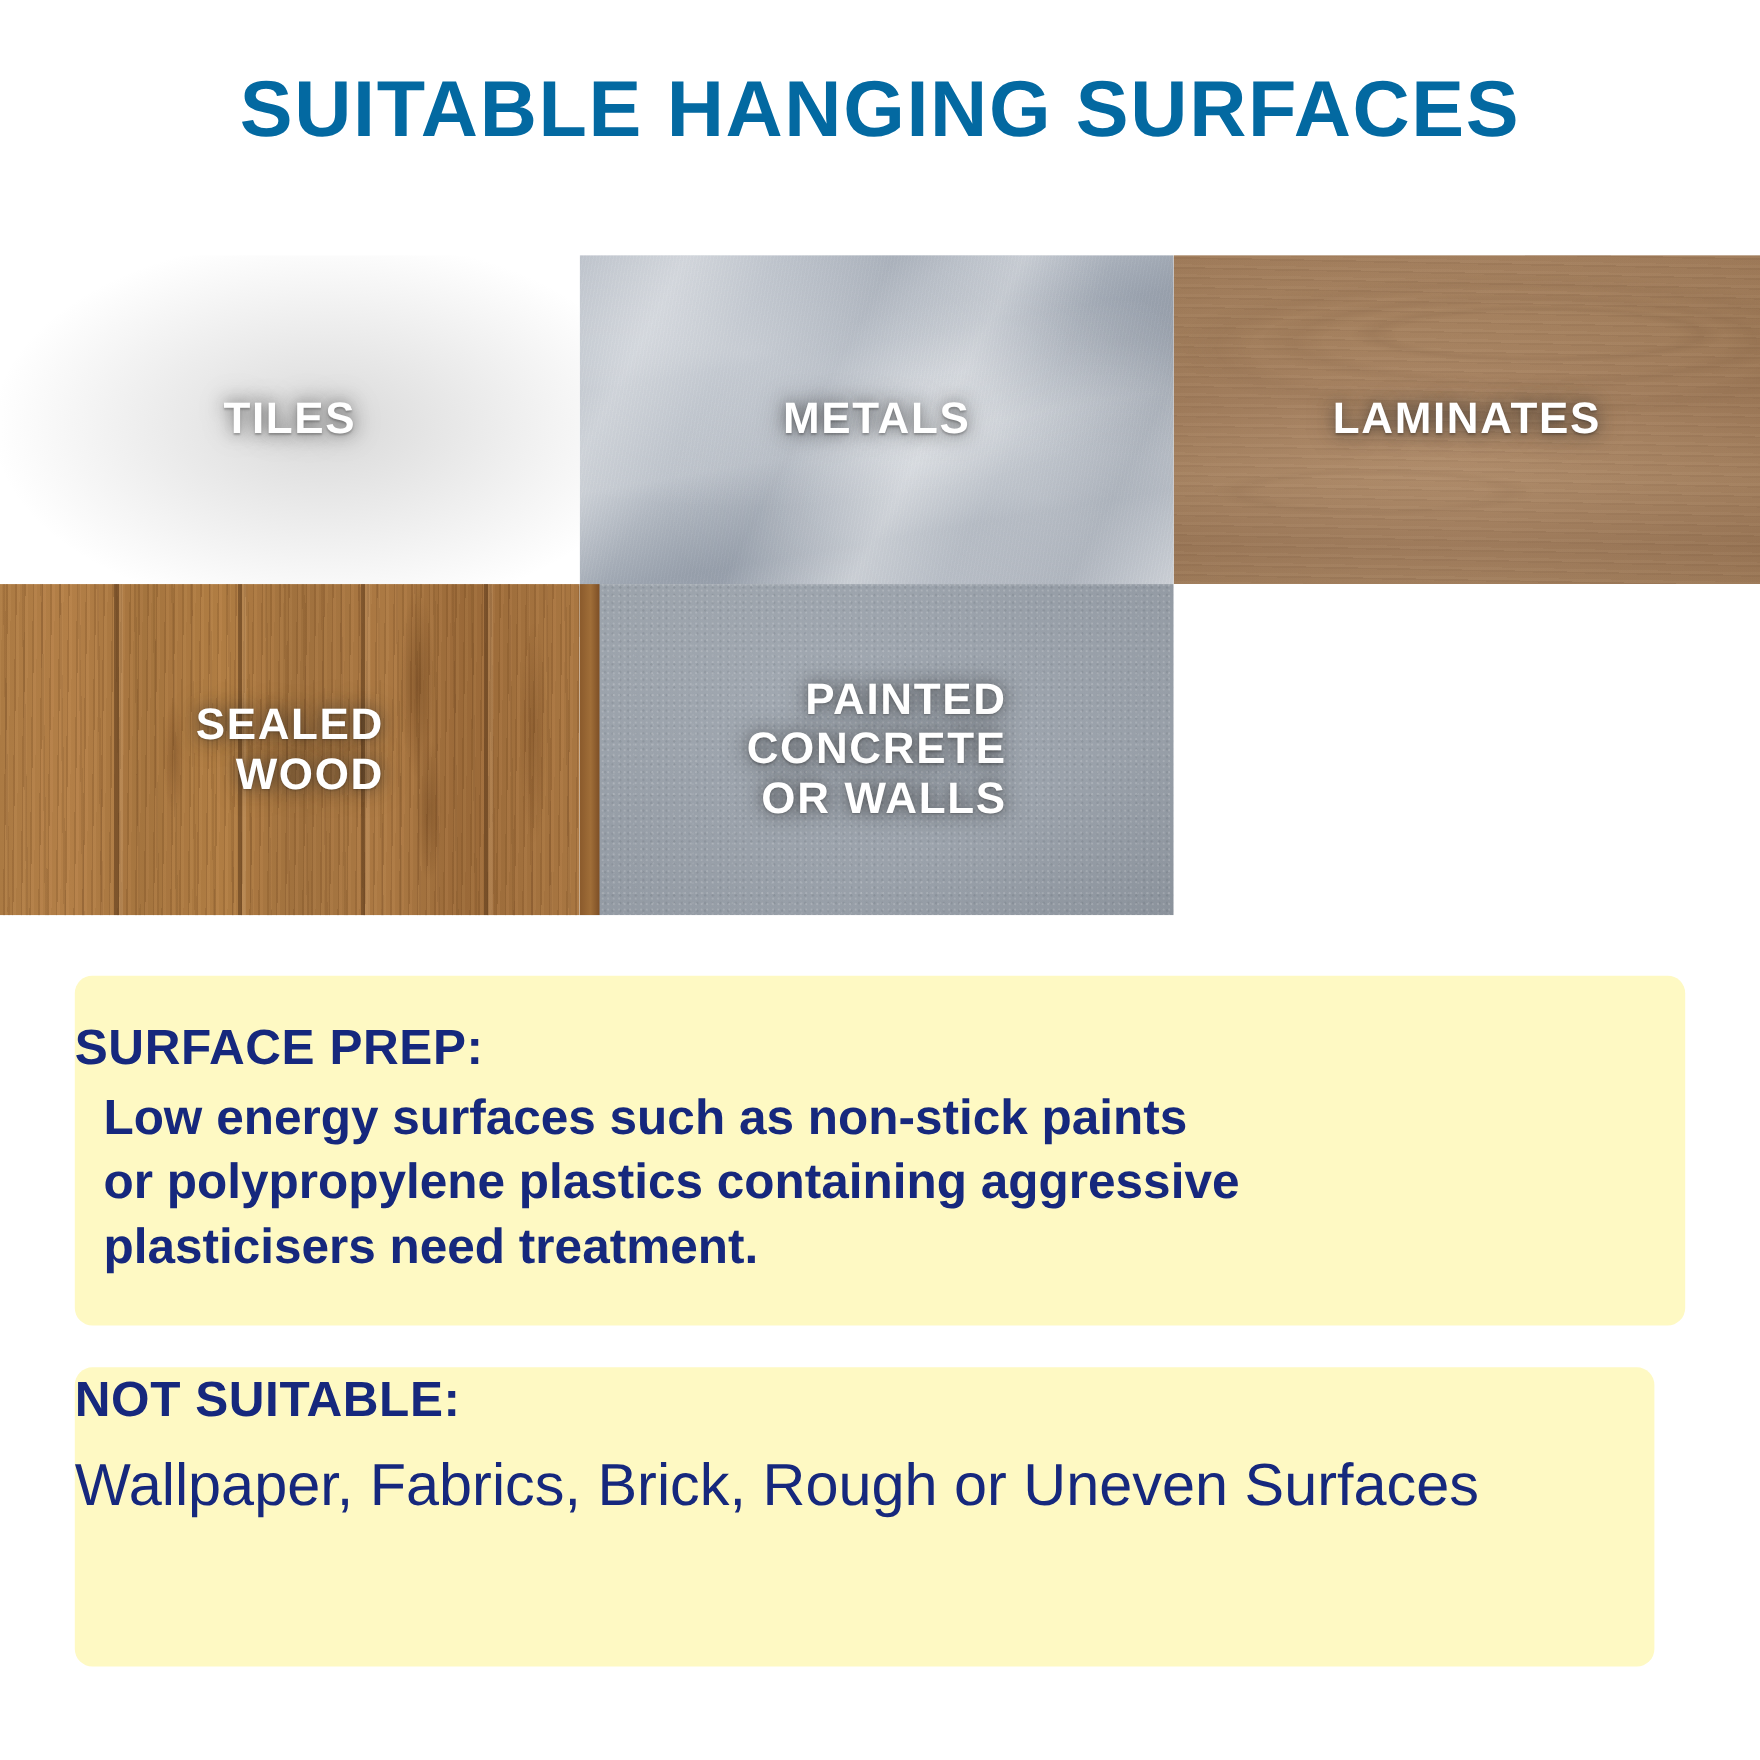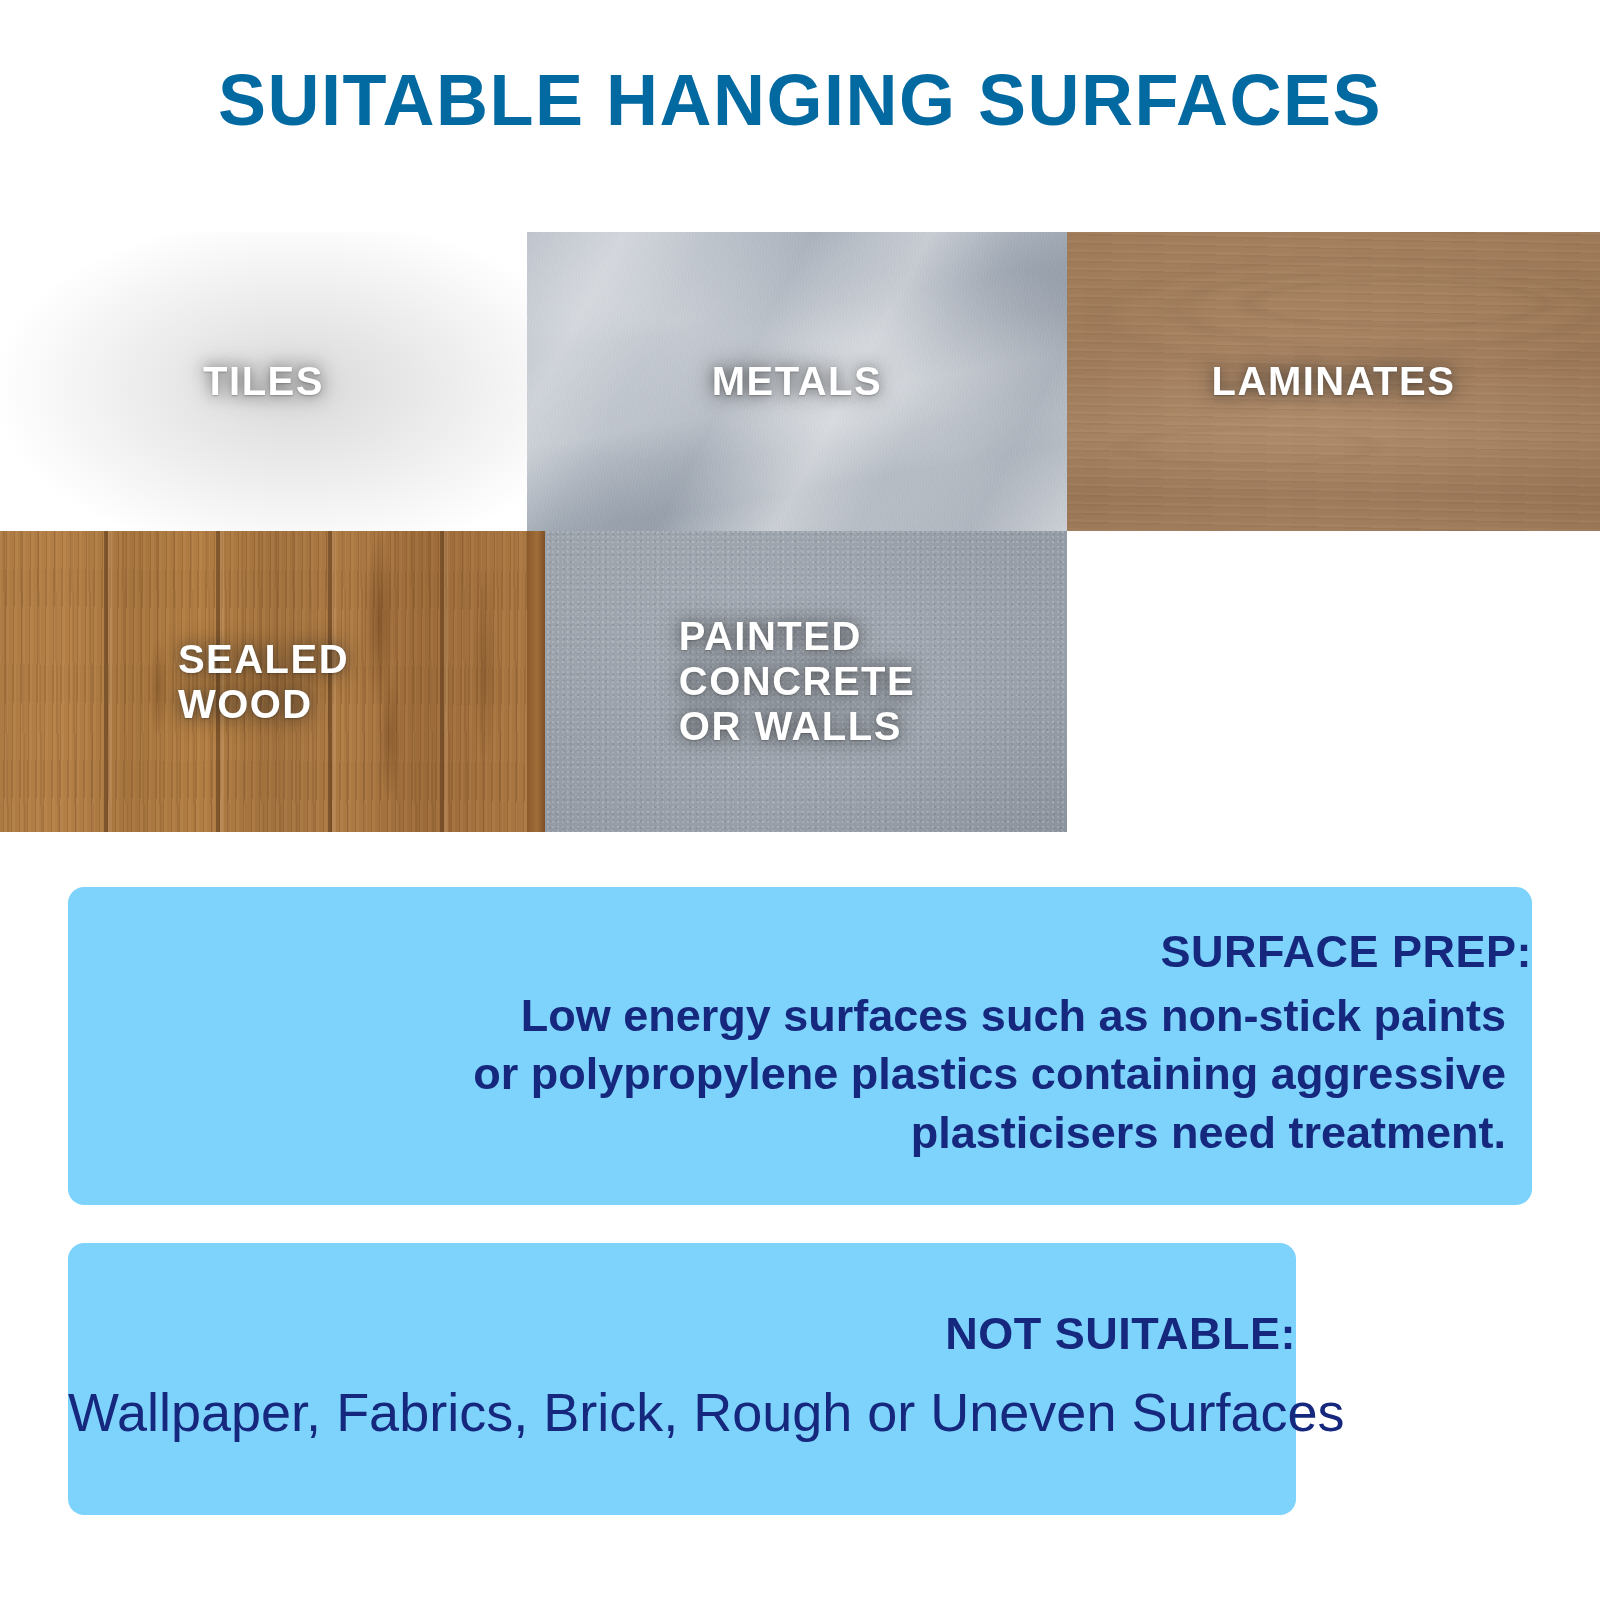--- a/index.html
+++ b/index.html
@@ -48,21 +48,21 @@
     align-items: center;
     justify-content: center;
   }
   .panel-label {
     position: relative;
     z-index: 5;
     color: #ffffff;
     font-weight: bold;
     font-size: 40px;
     letter-spacing: 1.5px;
-    text-align: left;
+    text-align: right;
     line-height: 1.12;
     text-shadow:
        0 0 14px rgba(40,40,40,0.55),
        0 0 26px rgba(40,40,40,0.35),
        0 1px 2px rgba(0,0,0,0.25);
     white-space: pre-line;
   }
 
   
   .tex-tiles {
@@ -280,28 +280,28 @@
   .tex-concrete .woodedge {
     position: absolute;
     top: 0; bottom: 0; left: 0;
     width: 18px;
     background: linear-gradient(to right, #8a5a2c, #a06e38 55%, #7d4f26 100%);
   }
 
   
   .info-card {
     position: absolute;
-    background: #7dd3fc;
+    background: #fef9c3;
     border-radius: 16px;
-    text-align: right;
+    text-align: left;
     color: #16287d;
     box-sizing: border-box;
   }
   #card-surface-prep { left: 68px; top: 887px;  width: 1464px; height: 318px; padding-top: 36px; }
-  #card-not-suitable { left: 68px; top: 1243px; width: 1228px; height: 272px; padding-top: 62px; }
+  #card-not-suitable { left: 68px; top: 1243px; width: 1436px; height: 272px; }
 
   .card-heading {
     font-size: 45px;
     font-weight: bold;
     letter-spacing: 0.5px;
     line-height: 1.28;
     margin: 0 0 6px 0;
   }
   .card-body {
     font-size: 45px;

